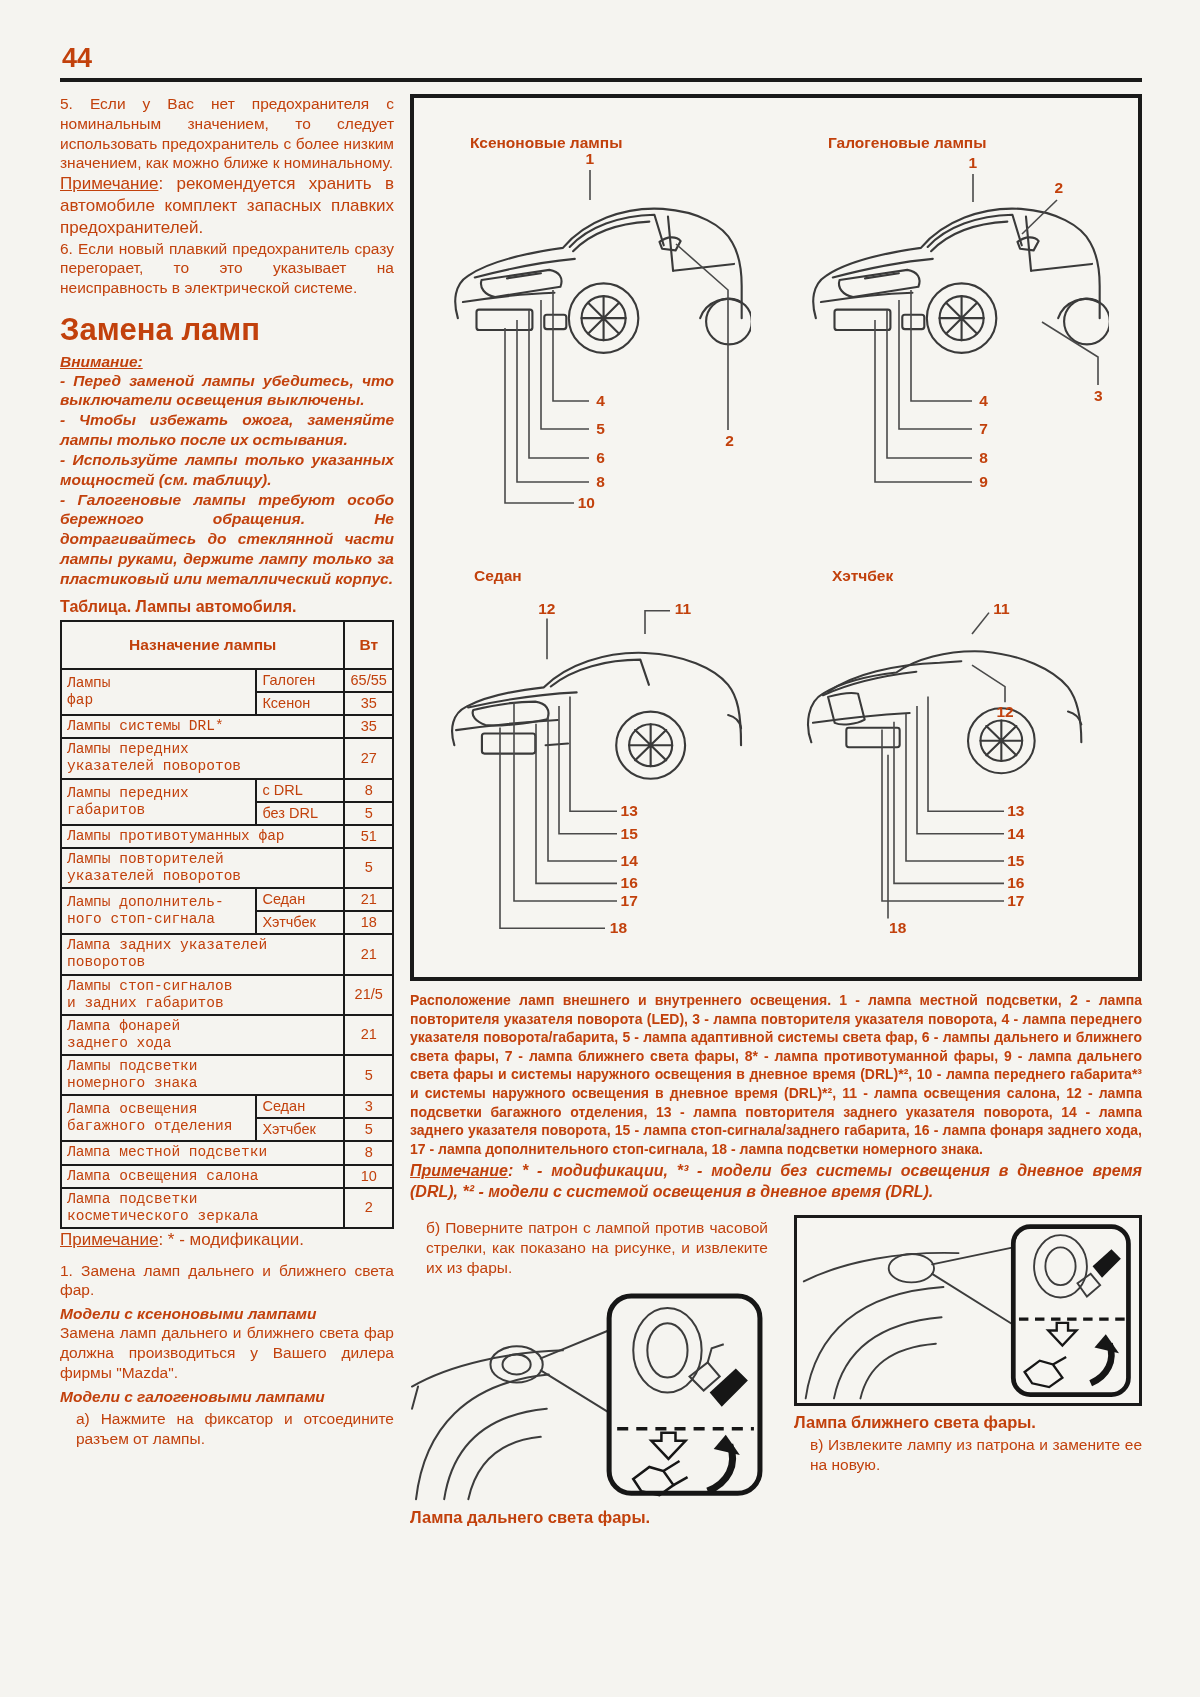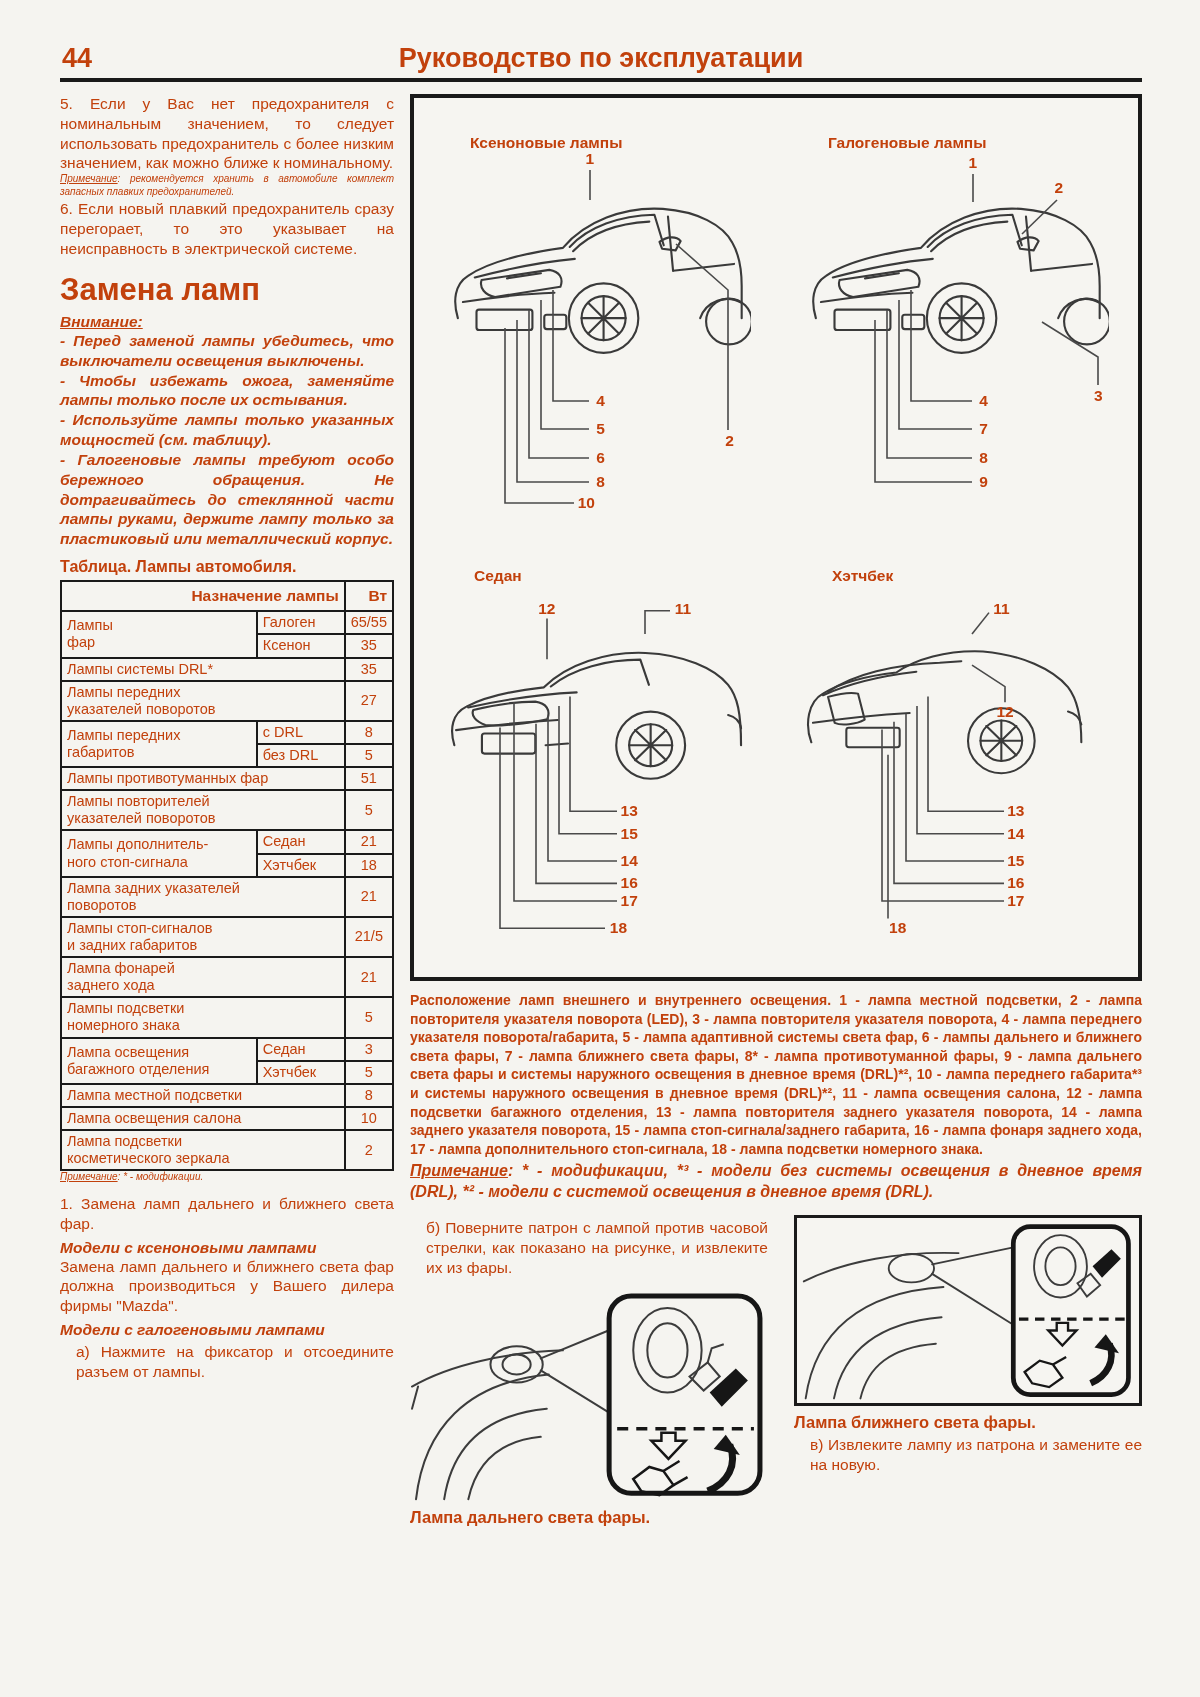--- a/index.html
+++ b/index.html
@@ -7,30 +7,30 @@
 .page{width:1200px;height:1697px;margin:0 auto;background:#f5f4f0;color:#c2410c;
   font-family:"Liberation Sans",sans-serif;padding:36px 58px 0 60px;position:relative;overflow:hidden;}
 .header{position:relative;height:46px;border-bottom:4px solid #1a1a1a;}
 .page-num{position:absolute;left:2px;bottom:4px;font-size:27px;font-weight:bold;}
 .page-title{position:absolute;left:0;right:0;bottom:4px;text-align:center;font-size:27px;font-weight:bold;margin:0;}
 .columns{display:flex;gap:16px;padding-top:12px;}
 .col-left{width:334px;flex:none;}
 .col-right{flex:1;min-width:0;}
 p{margin:0;}
 .body-p{font-size:15.5px;line-height:1.28;text-align:justify;}
-.note{font-size:10px;line-height:1.28;font-style:italic;text-align:justify;}
+.note{font-size:17px;line-height:1.28;text-align:justify;}
 .nlbl{text-decoration:underline;}
 h2.section-title{font-size:31px;line-height:1.05;margin:16px 0 6px;font-weight:bold;}
 .att-lbl{font-size:15.5px;font-style:italic;font-weight:bold;text-decoration:underline;}
 .att-item{font-size:15.5px;line-height:1.28;font-style:italic;text-align:justify;font-weight:bold;}
 .tbl-title{font-size:16px;font-weight:bold;margin:9px 0 4px;}
 table.lamp{border-collapse:collapse;width:100%;}
 table.lamp th,table.lamp td{border:2px solid #1a1a1a;font-size:14.5px;line-height:1.18;padding:2px 5px;}
-table.lamp th{text-align:right;font-weight:bold;font-size:15.5px;padding:5px;}
-.c-name{white-space:pre-line;}
+table.lamp th{text-align:center;font-weight:bold;font-size:15.5px;padding:14px;}
+.c-name{white-space:pre-line;font-family:Liberation Mono, monospace;}
 .c-var{width:88px;}
 .c-watt{width:43px;text-align:center;}.mt10{margin-top:10px}
 .bi{font-size:15.5px;font-style:italic;font-weight:bold;margin-top:5px;}
 .step{padding-left:16px;margin-top:3px;}
 .figure-box{border:4px solid #1a1a1a;padding:4px;display:grid;grid-template-rows:409px 462px;grid-template-columns:1fr 1fr;background:#f6f5f1;}
 .quadrant{position:relative;}
 .q-label{position:absolute;font-weight:bold;font-size:15.5px;white-space:nowrap;}
 .quadrant.top .q-label{left:52px;top:32px;}
 .quadrant.bottom .q-label{left:56px;top:44px;}
 .quadrant svg.qsvg{position:absolute;inset:0;width:100%;height:100%;}
@@ -102,21 +102,20 @@
   <path d="M324,148 C332,150 338,156 340,164"></path>
  </g>
 </symbol>
 </defs>
 </svg>
 
 <div class="page">
 
   <div class="header">
     <span class="page-num">44</span>
-    <p class="page-title">Руководство по эксплуатации</p>
   </div>
 
   <div class="columns">
 
     <div class="col-left">
       <p class="body-p">5. Если у Вас нет предохранителя с номинальным значением, то следует использовать предохранитель с более низким значением, как можно ближе к номинальному.</p>
       <p class="note"><span class="nlbl">Примечание</span><span>: рекомендуется хранить в автомобиле комплект запасных плавких предохранителей.</span></p>
       <p class="body-p">6. Если новый плавкий предохранитель сразу перегорает, то это указывает на неисправность в электрической системе.</p>
 
       <h2 class="section-title">Замена ламп</h2>

